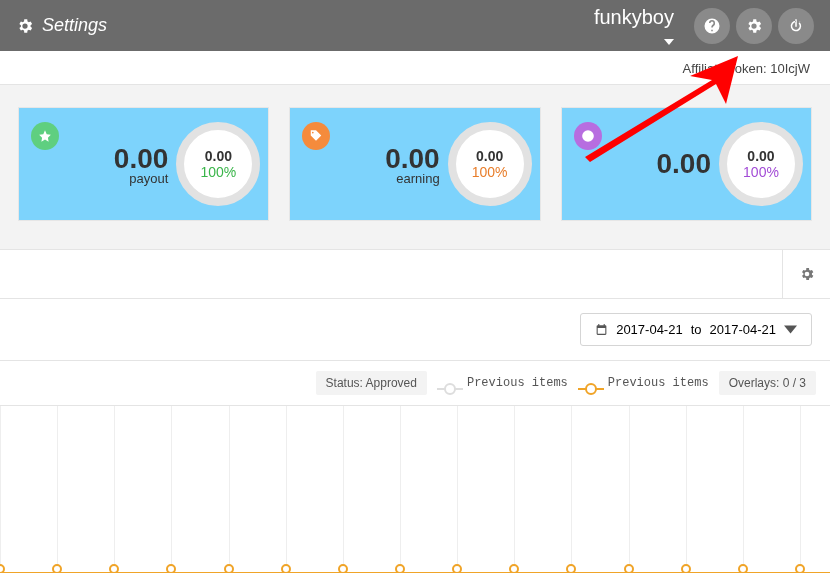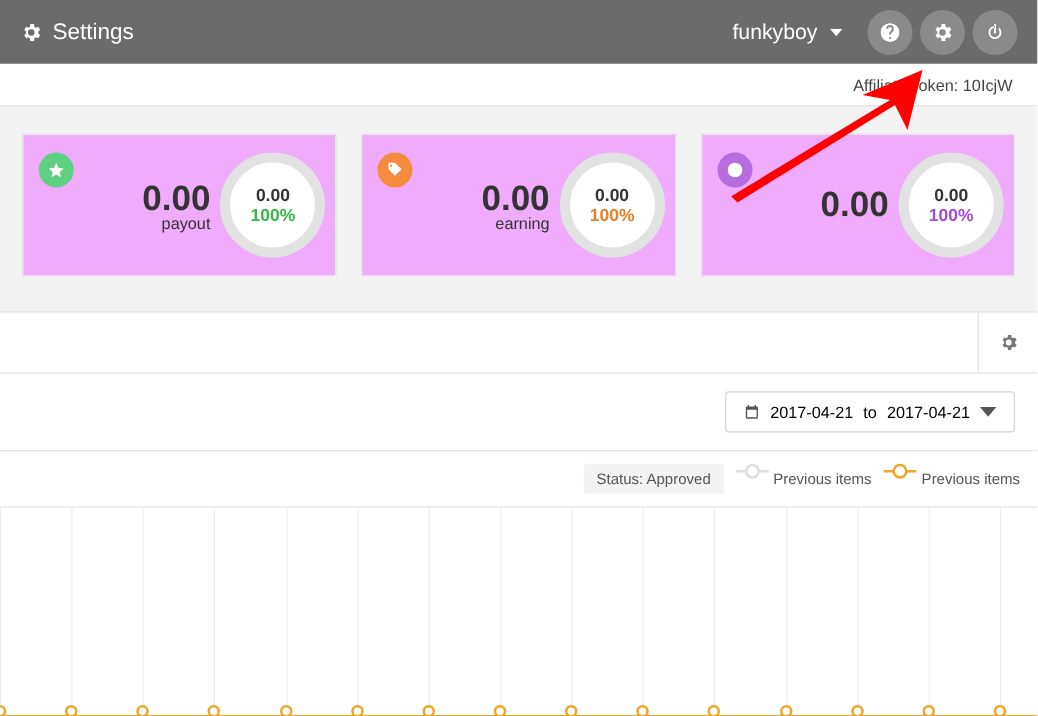--- a/index.html
+++ b/index.html
@@ -1,54 +1,54 @@
 <!DOCTYPE html>
 <html><head>
 <meta charset="utf-8">
 <style>
 * { margin: 0; padding: 0; box-sizing: border-box; }
 body { font-family: -apple-system, BlinkMacSystemFont, "Segoe UI", Arial, sans-serif; background: #fff; width: 830px; height: 573px; overflow: hidden; position: relative; }
 
 .topbar { background: #6b6b6b; height: 51px; display: flex; align-items: center; padding: 0 16px; color: #fff; }
-.topbar-title { display: flex; align-items: center; gap: 8px; font-size: 18px; font-weight: 400; }
+.topbar-title { display: flex; align-items: center; gap: 8px; font-size: 18px; font-weight: 400; font-style: italic; }
 .topbar-spacer { flex: 1; }
-.user-menu { display: flex; align-items: center; gap: 10px; font-size: 17px; margin-right: 14px; cursor: pointer; }
+.user-menu { display: flex; align-items: flex-end; gap: 10px; font-size: 20px; margin-right: 14px; cursor: pointer; flex-direction: column; }
 .icon-btn { width: 36px; height: 36px; border-radius: 50%; background: #8a8a8a; display: flex; align-items: center; justify-content: center; color: #fff; cursor: pointer; margin-left: 6px; }
 .icon-btn svg { width: 18px; height: 18px; fill: #fff; }
 
 .token-row { text-align: right; padding: 10px 20px 8px; font-size: 13px; color: #444; }
 
 .stats-row { background: #f3f3f3; padding: 22px 18px 28px; display: flex; gap: 20px; border-top: 1px solid #e4e4e4; border-bottom: 1px solid #e4e4e4; }
-.stat-card { background: #f0abfc; border: 1px solid #e6e6e6; flex: 1; padding: 14px 12px 14px 14px; display: flex; align-items: center; position: relative; }
+.stat-card { background: #7dd3fc; border: 1px solid #e6e6e6; flex: 1; padding: 14px 12px 14px 14px; display: flex; align-items: center; position: relative; }
 .stat-badge { position: absolute; top: 14px; left: 12px; width: 28px; height: 28px; border-radius: 50%; display: flex; align-items: center; justify-content: center; }
 .stat-badge svg { width: 14px; height: 14px; fill: #fff; }
 .badge-green { background: #5fcf80; }
 .badge-orange { background: #f58b3c; }
 .badge-purple { background: #b76de0; }
 .stat-main { flex: 1; text-align: right; padding-right: 8px; }
 .stat-value { font-size: 28px; font-weight: 700; color: #333; }
 .stat-label { font-size: 13px; color: #333; margin-top: -4px; }
 .stat-ring { width: 84px; height: 84px; border-radius: 50%; background: #fff; border: 8px solid #e2e2e2; display: flex; flex-direction: column; align-items: center; justify-content: center; margin-right: -4px; }
 .ring-val { font-size: 14px; font-weight: 600; color: #333; }
-.ring-pct { font-size: 14px; font-weight: 700; }
+.ring-pct { font-size: 14px; font-weight: 400; }
 .pct-green { color: #3ab54a; }
 .pct-orange { color: #e87d2a; }
 .pct-purple { color: #a24bd6; }
 
 .chart-header { display: flex; justify-content: flex-end; padding: 0; border-bottom: 1px solid #e4e4e4; }
 .gear-box { width: 48px; height: 48px; border-left: 1px solid #e4e4e4; display: flex; align-items: center; justify-content: center; cursor: pointer; }
 .gear-box svg { width: 16px; height: 16px; fill: #777; }
 
 .date-row { display: flex; justify-content: flex-end; padding: 14px 18px; }
 .date-btn { border: 1px solid #d5d5d5; background: #fff; padding: 8px 14px; font-size: 13px; display: flex; align-items: center; gap: 8px; cursor: pointer; border-radius: 3px; }
 .date-btn svg { width: 13px; height: 13px; fill: #555; }
 
 .filters-row { border-top: 1px solid #e4e4e4; border-bottom: 1px solid #e4e4e4; padding: 10px 14px; display: flex; align-items: center; justify-content: flex-end; gap: 10px; font-size: 12px; color: #555; }
 .pill { background: #f3f3f3; padding: 5px 10px; border-radius: 2px; }
-.legend { display: flex; align-items: flex-start; gap: 4px; }
+.legend { display: flex; align-items: flex-end; gap: 4px; font-family: Liberation Mono, monospace; }
 .lg-line { width: 26px; height: 2px; position: relative; }
 .lg-line::before { content:""; position:absolute; left:50%; top:50%; width:8px; height:8px; border-radius:50%; transform:translate(-50%,-50%); }
 .lg-prev .lg-line { background:#ddd; }
 .lg-prev .lg-line::before { background:#fff; border:2px solid #ddd; }
 .lg-curr .lg-line { background:#f0a428; }
 .lg-curr .lg-line::before { background:#fff; border:2px solid #f0a428; }
 
 .chart-area { position: relative; height: 210px; padding: 0 0 0 0; }
 .grid { position:absolute; top:0; left:0; right:0; bottom:40px; }
 .vline { position:absolute; top:0; bottom:0; width:1px; background:#eee; }
@@ -168,20 +168,21 @@
 <div class="filters-row">
   <div class="pill">Status: Approved</div>
   <div class="legend lg-prev">
       <span class="lg-line"></span>
       <span>Previous items</span>
     </div>
   <div class="legend lg-curr">
       <span class="lg-line"></span>
       <span>Previous items</span>
     </div>
+  <div class="pill">Overlays: 0 / 3</div>
 </div>
 
 <div class="chart-area">
   <div class="grid" id="grid">
       <div class="vline" style="left: 0px;"></div>
       <div class="vline" style="left: 57.1429px;"></div>
       <div class="vline" style="left: 114.286px;"></div>
       <div class="vline" style="left: 171.429px;"></div>
       <div class="vline" style="left: 228.571px;"></div>
       <div class="vline" style="left: 285.714px;"></div>

